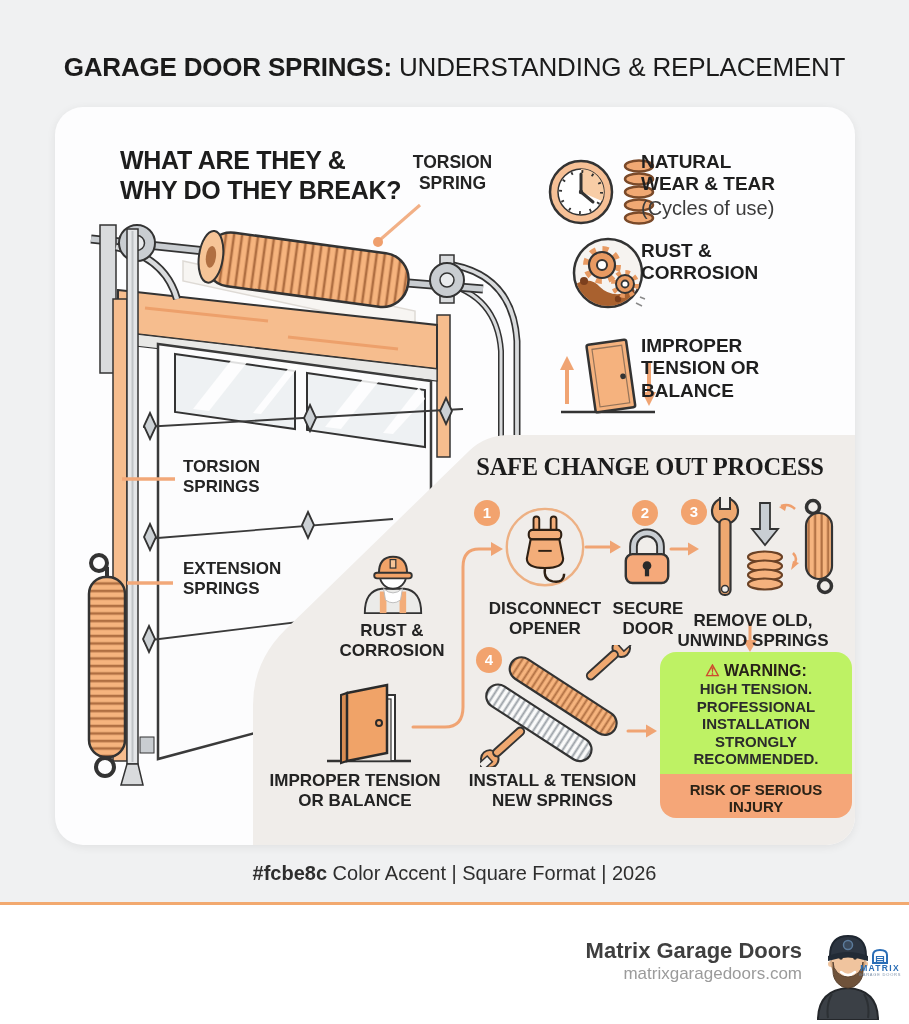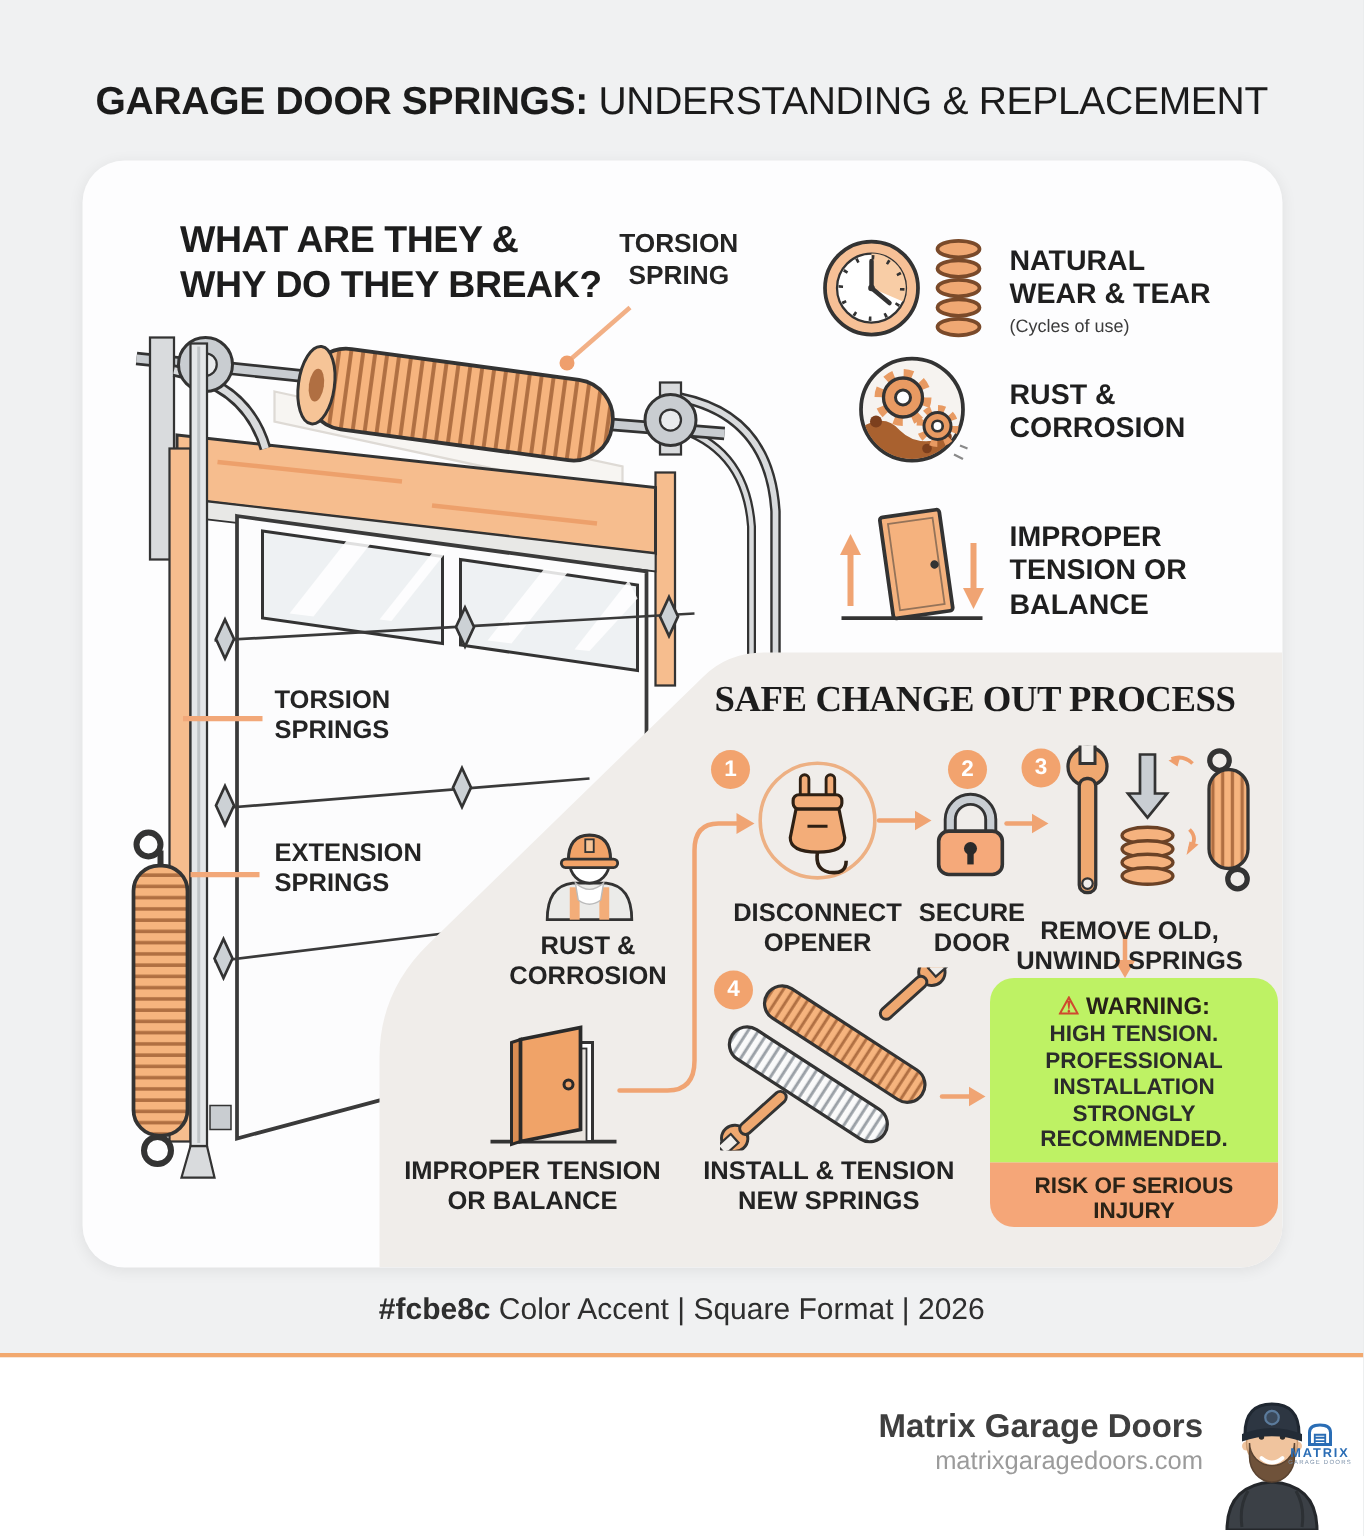--- a/index.html
+++ b/index.html
@@ -11,23 +11,23 @@
               font-size:26px;letter-spacing:-0.2px;color:#1b1b1b;}
   .page-title .b{font-weight:bold;}
   .card{position:absolute;left:55px;top:107px;width:800px;height:738px;background:#fdfdfe;
         border-radius:28px;box-shadow:0 2px 10px rgba(0,0,0,0.07);overflow:hidden;}
   .preline{white-space:pre-line;}
   .what-heading{position:absolute;left:45px;top:38px;font-size:25px;font-weight:bold;
                 line-height:1.2;color:#1d1d1d;letter-spacing:-0.3px;margin-left:20px;}
   .callout{position:absolute;left:330px;top:45px;width:135px;text-align:center;
            font-size:17.5px;font-weight:bold;line-height:1.2;color:#242424;}
   .door-label{position:absolute;font-size:17px;font-weight:bold;line-height:1.2;color:#242424;}
-  .cause-text{position:absolute;left:618px;width:175px;font-size:19px;font-weight:bold;
-              line-height:1.18;color:#1f1f1f;margin-top:13px;}
-  .cause-sub{font-size:12px;font-weight:normal;color:#3c3c3c;margin-top:1px;}
+  .cause-text{position:absolute;left:586px;width:175px;font-size:19px;font-weight:bold;
+              line-height:1.18;color:#1f1f1f;}
+  .cause-sub{font-size:20px;font-weight:normal;color:#3c3c3c;margin-top:1px;}
   .proc-heading{position:absolute;left:380px;top:346px;width:430px;text-align:center;
                 font-size:24.5px;font-weight:bold;color:#1c1c1c;letter-spacing:-0.3px;font-family:Liberation Serif, serif;}
   .badge{position:absolute;width:26px;height:26px;border-radius:50%;background:#f2a36e;
          color:#fff;font-size:15px;font-weight:bold;text-align:center;line-height:26px;}
   .plabel{position:absolute;font-size:17px;font-weight:bold;line-height:1.18;color:#232323;
           text-align:center;}
   .warn-box{position:absolute;left:605px;top:545px;width:192px;height:166px;border-radius:16px;
             overflow:hidden;display:flex;flex-direction:column;}
   .warn-top{background:#bef264;flex:1;padding:9px 6px 6px 6px;text-align:center;}
   .warn-title{font-size:16px;font-weight:bold;color:#272118;}

